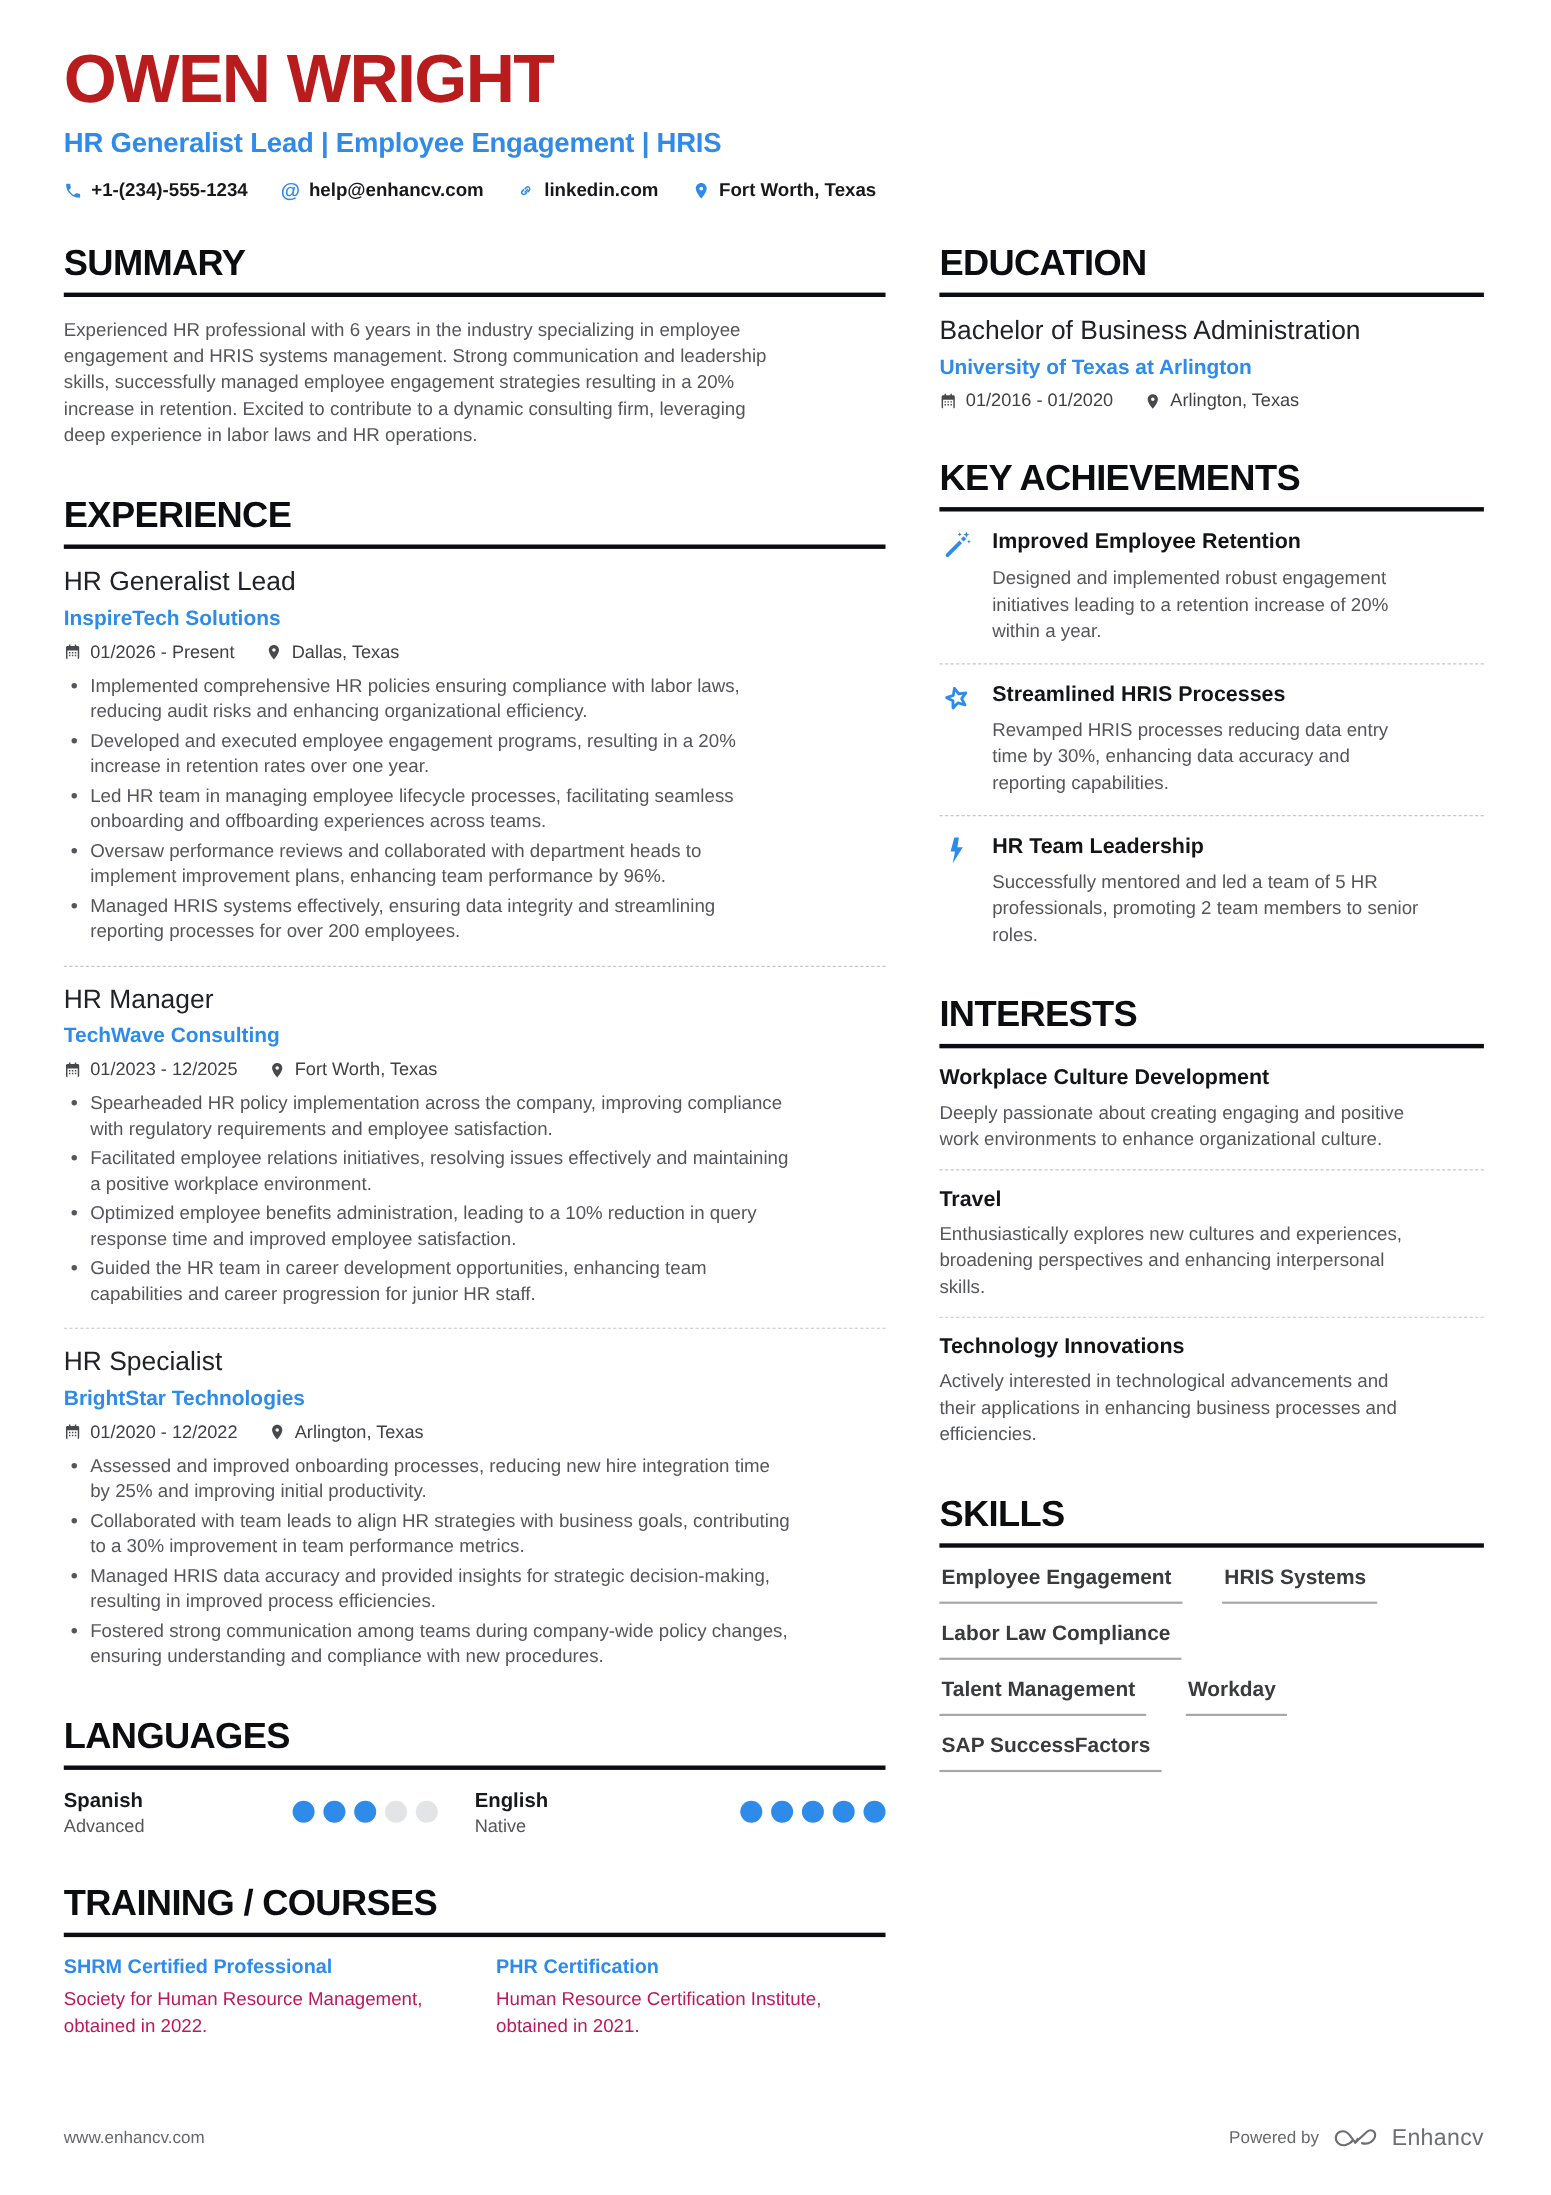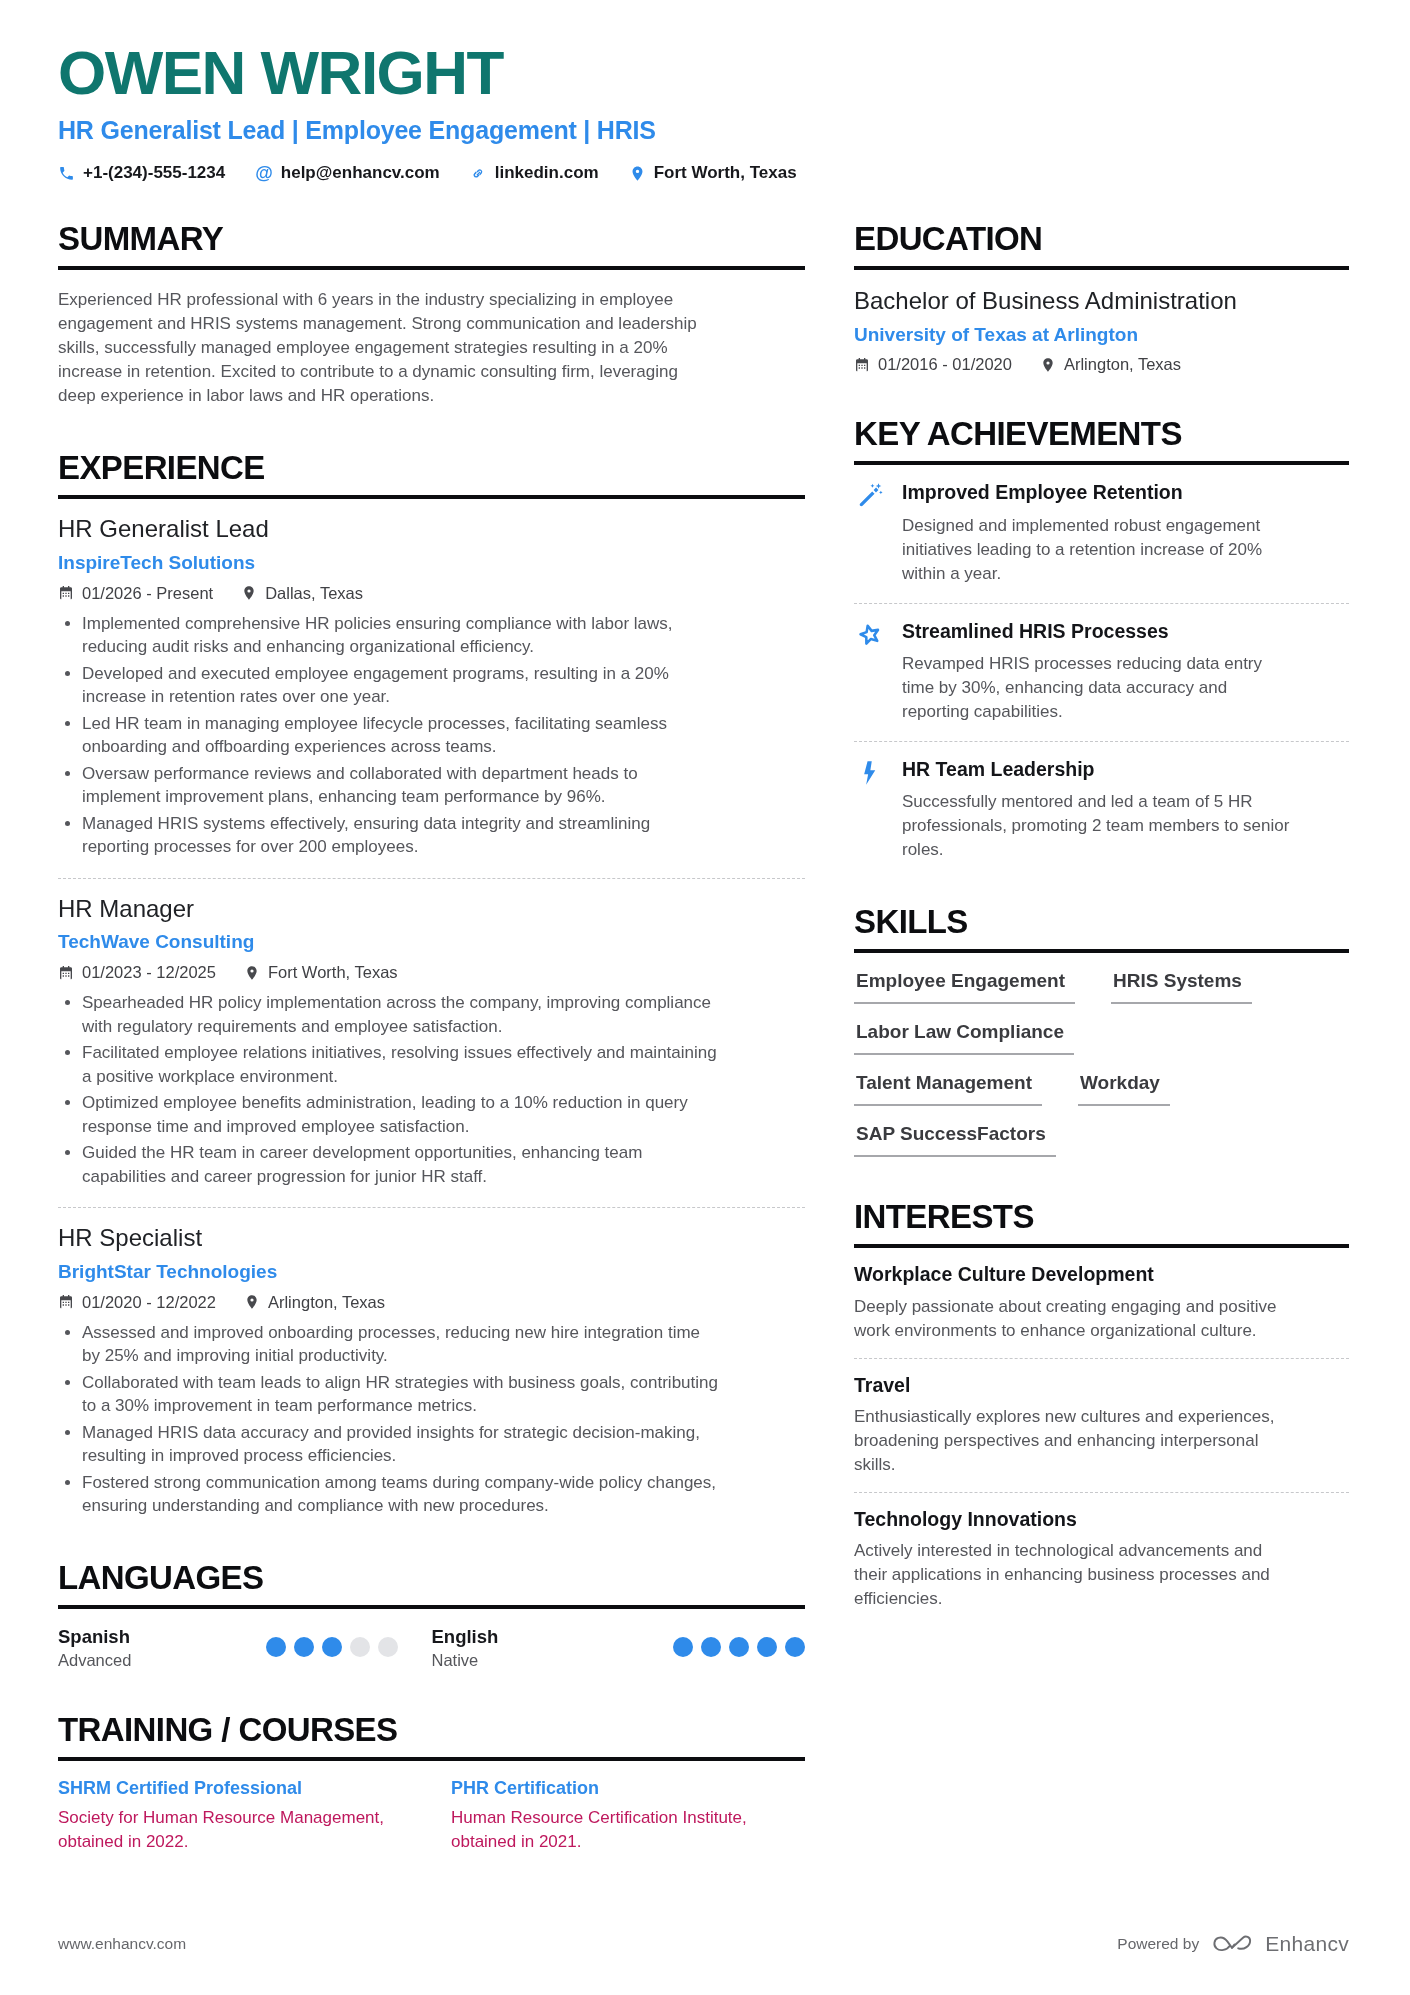--- a/index.html
+++ b/index.html
@@ -14,21 +14,21 @@
     background: #ffffff;
     padding: 42px 61px 0 58px;
     overflow: hidden;
   }
 
   
   .name {
     font-size: 62px;
     font-weight: 700;
     letter-spacing: -1.5px;
-    color: #0f766e;
+    color: #b91c1c;
     line-height: 1.0;
   }
   .subtitle {
     margin-top: 12px;
     font-size: 25px;
     font-weight: 700;
     color: var(--accent);
     letter-spacing: -0.2px;
   }
   .contacts {
@@ -406,53 +406,53 @@
               <span class="ach-icon"><svg viewBox="0 0 24 24" fill="currentColor">
                   <path d="M13.5 2h-3.6L7 13h3.4L8.7 22l7.8-12.4h-4.2z"></path>
                 </svg></span>
               <div class="ach-title">HR Team Leadership</div>
               <div class="ach-desc">Successfully mentored and led a team of 5 HR professionals, promoting 2 team members to senior roles.</div>
             </div>
           </div>
       </section>
 
       <section class="sect">
+        <h2 class="h2">INTERESTS</h2>
+        <div id="interests">
+            <div class="int-item">
+              <div class="int-title">Workplace Culture Development</div>
+              <div class="int-desc">Deeply passionate about creating engaging and positive work environments to enhance organizational culture.</div>
+            </div>
+            <div class="int-item">
+              <div class="int-title">Travel</div>
+              <div class="int-desc">Enthusiastically explores new cultures and experiences, broadening perspectives and enhancing interpersonal skills.</div>
+            </div>
+            <div class="int-item">
+              <div class="int-title">Technology Innovations</div>
+              <div class="int-desc">Actively interested in technological advancements and their applications in enhancing business processes and efficiencies.</div>
+            </div>
+          </div>
+      </section>
+
+      <section class="sect">
         <h2 class="h2">SKILLS</h2>
         <div class="skill-rows" id="skills">
             <div class="skill-row">
               <span class="skill">Employee Engagement</span>
               <span class="skill">HRIS Systems</span>
             </div>
             <div class="skill-row">
               <span class="skill">Labor Law Compliance</span>
             </div>
             <div class="skill-row">
               <span class="skill">Talent Management</span>
               <span class="skill">Workday</span>
             </div>
             <div class="skill-row">
               <span class="skill">SAP SuccessFactors</span>
-            </div>
-          </div>
-      </section>
-
-      <section class="sect">
-        <h2 class="h2">INTERESTS</h2>
-        <div id="interests">
-            <div class="int-item">
-              <div class="int-title">Workplace Culture Development</div>
-              <div class="int-desc">Deeply passionate about creating engaging and positive work environments to enhance organizational culture.</div>
-            </div>
-            <div class="int-item">
-              <div class="int-title">Travel</div>
-              <div class="int-desc">Enthusiastically explores new cultures and experiences, broadening perspectives and enhancing interpersonal skills.</div>
-            </div>
-            <div class="int-item">
-              <div class="int-title">Technology Innovations</div>
-              <div class="int-desc">Actively interested in technological advancements and their applications in enhancing business processes and efficiencies.</div>
             </div>
           </div>
       </section>
 
     </div>
   </div>
 
   <footer class="footer">
     <span class="site">www.enhancv.com</span>
     <span class="powered">

